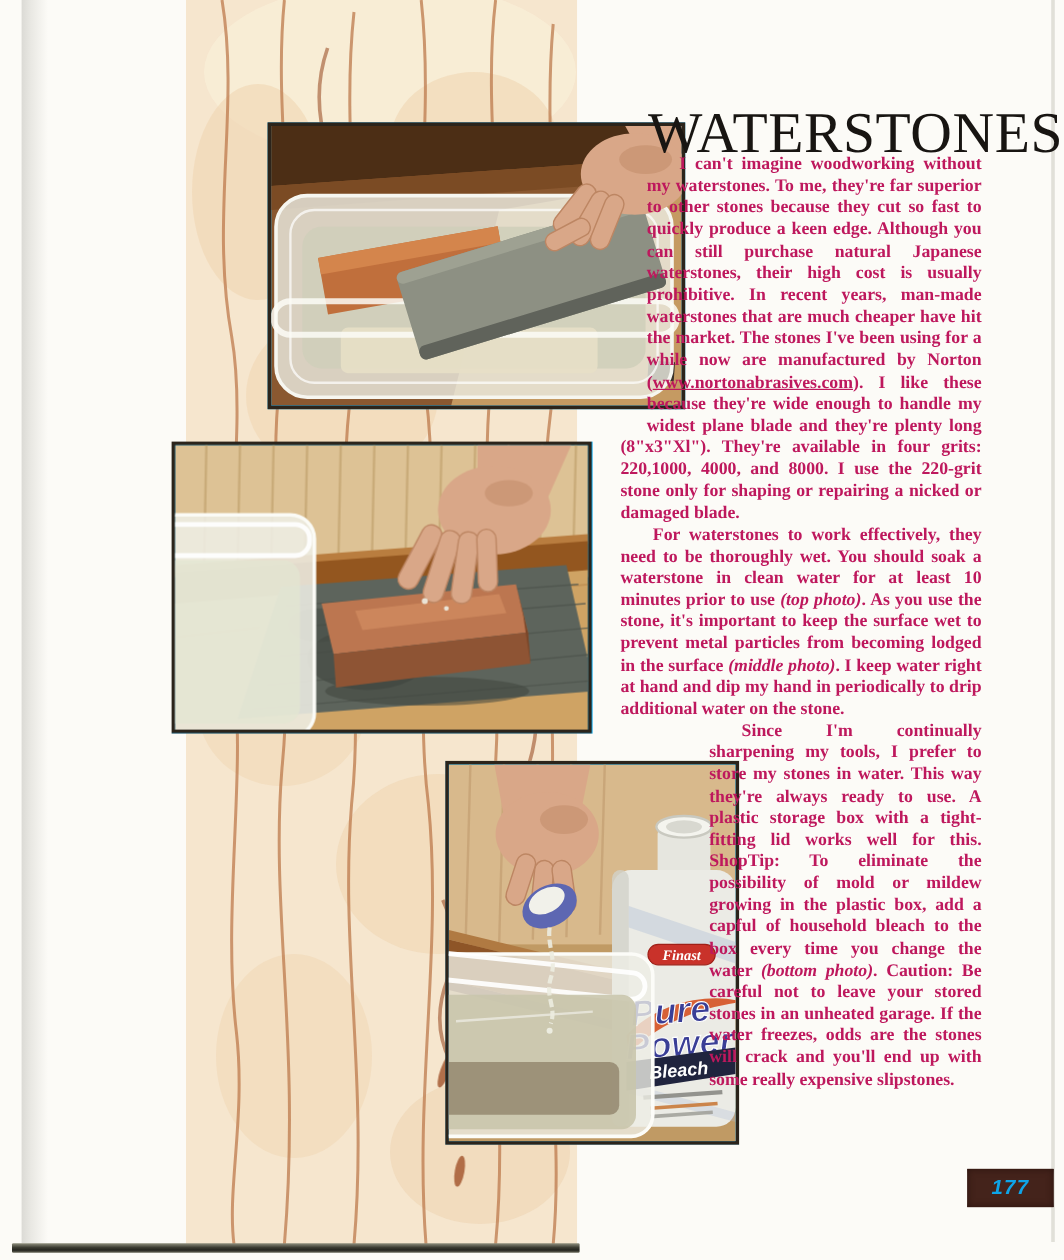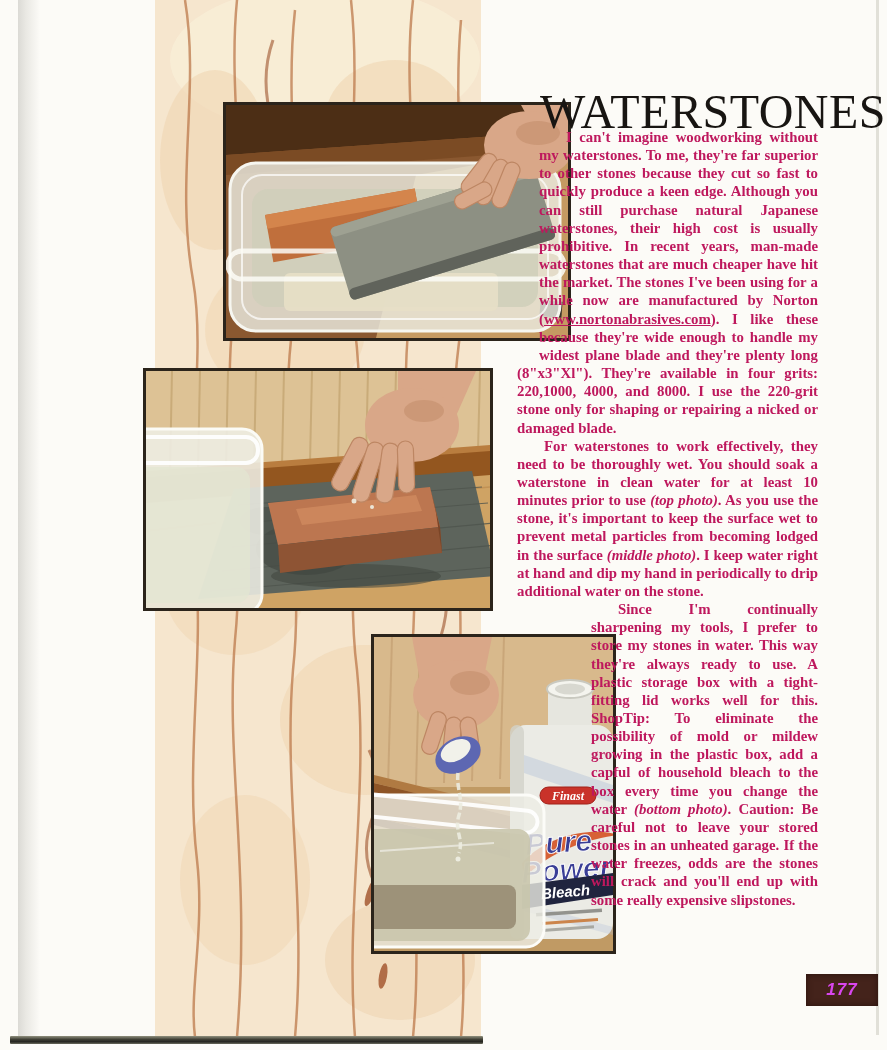--- a/index.html
+++ b/index.html
@@ -24,21 +24,21 @@
   .body-para{margin:0;text-indent:27px;}
   .wrap-spacer{float:left;}
   .spacer-a{width:22px;height:226px;}
   .spacer-b{width:74px;height:332px;}
   .seg-link{text-decoration:underline;}
   .seg-italic{font-style:italic;}
   .footer-bar{position:absolute;left:630px;top:978px;width:176px;height:25px;background:#e8d6a4;
               display:flex;align-items:center;justify-content:flex-end;padding-right:11px;box-sizing:border-box;}
   .footer-label{font-variant-caps:small-caps;font-size:16px;letter-spacing:1.2px;color:#33231a;}
   .page-number{position:absolute;left:806px;top:974px;width:72px;height:32px;background:#44231b;
-               color:#d946ef;display:flex;align-items:center;justify-content:center;
+               color:#0ea5e9;display:flex;align-items:center;justify-content:center;
                font-family:"Liberation Sans",sans-serif;font-weight:bold;font-style:italic;
                font-size:17px;letter-spacing:1px;box-shadow:inset 0 0 6px #2a130e;}
 </style>
 </head>
 <body>
 
 <div class="page">
 
   <div class="gutter"></div>
   <div class="right-edge"></div>

